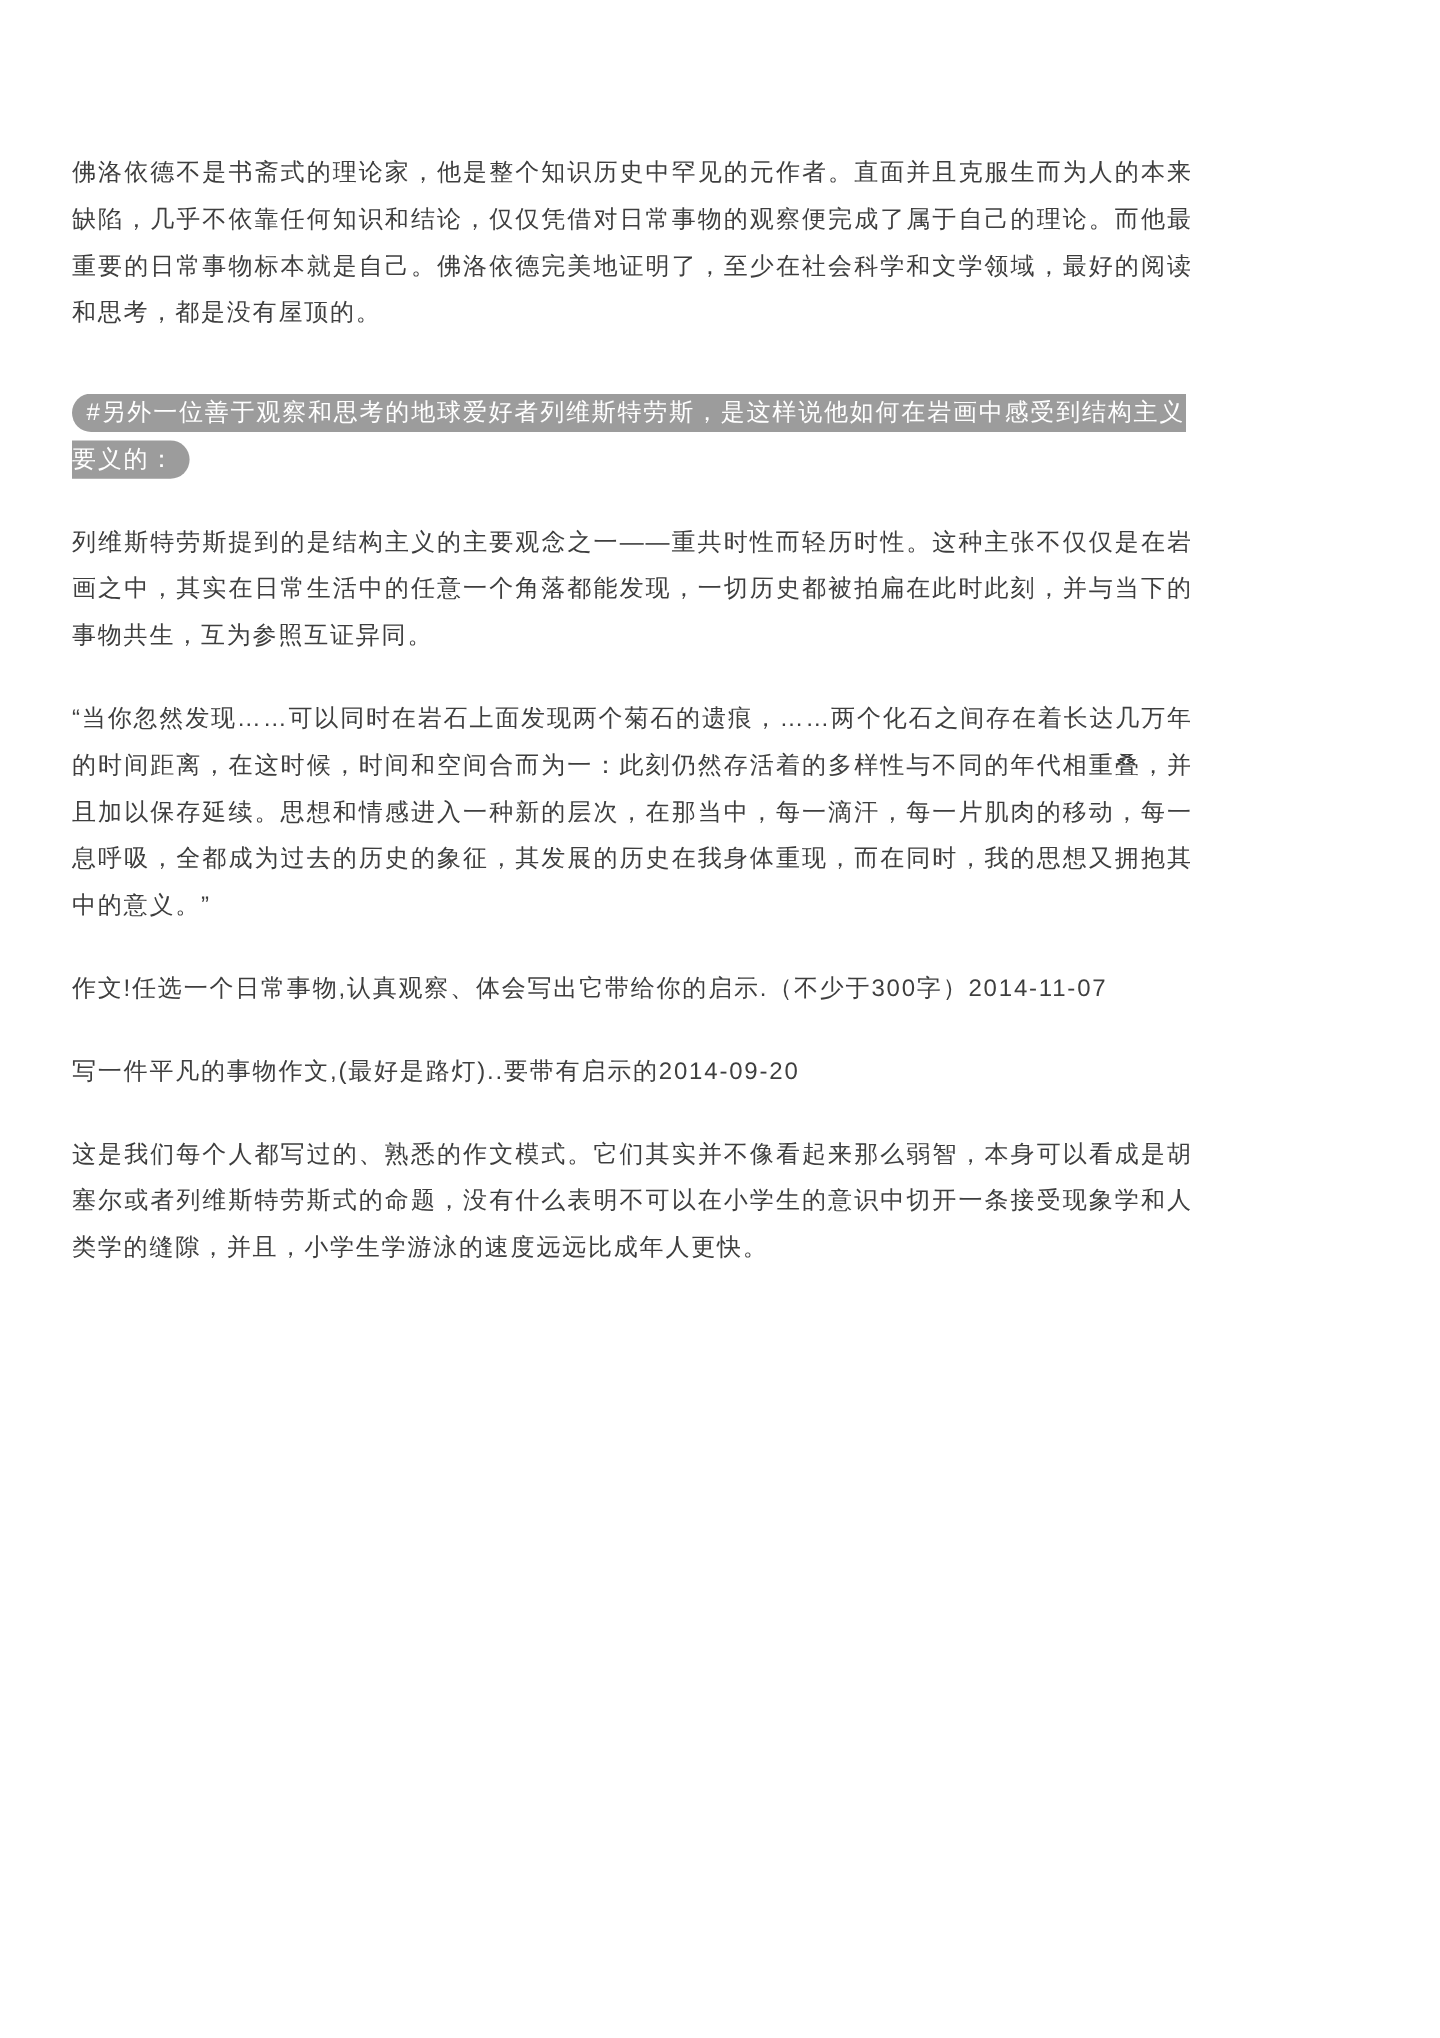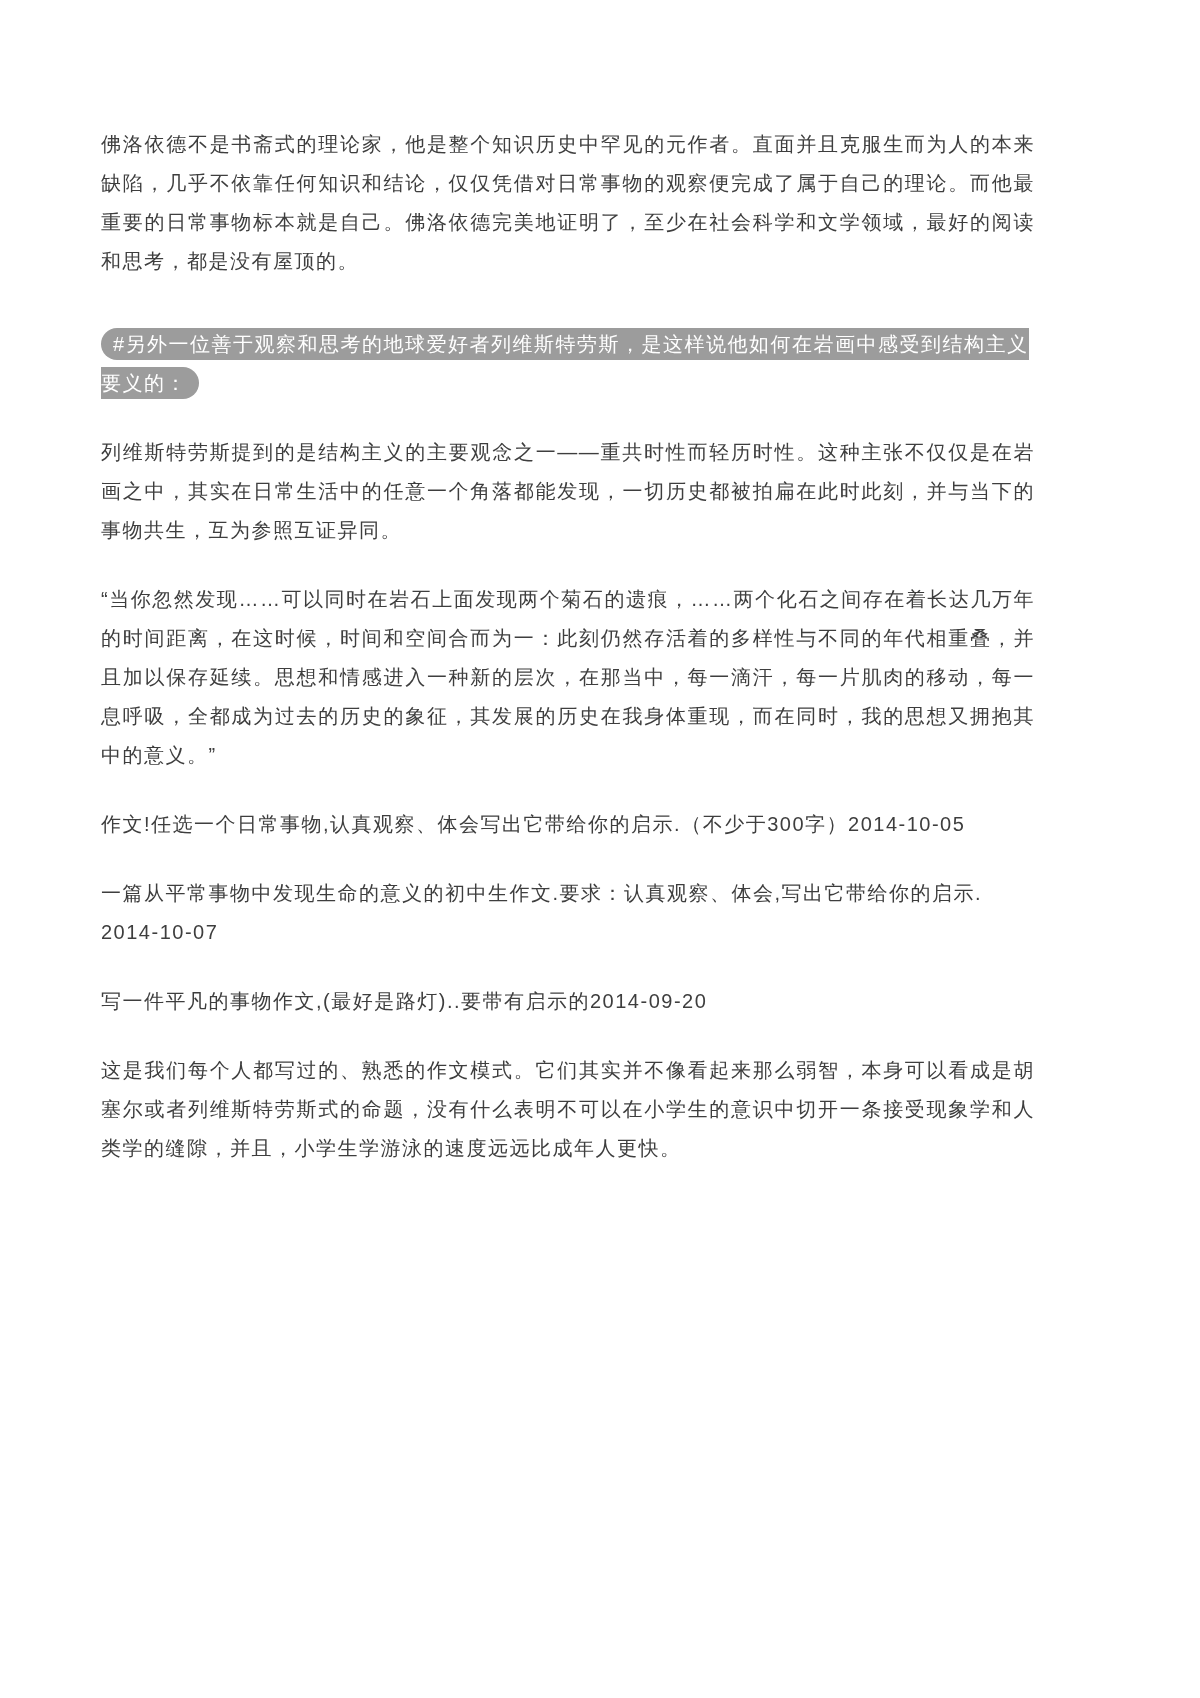--- a/index.html
+++ b/index.html
@@ -9,21 +9,21 @@
     font-family: "Liberation Sans", "DejaVu Sans", sans-serif;
   }
 
   .page {
     position: relative;
     width: 1200px;
     height: 1666px;
     margin: 0 auto;
     background: var(--background, #ffffff);
     box-sizing: border-box;
-    padding: 125px 133px 0 101px;
+    padding: 125px 133px 0 60px;
     overflow: hidden;
   }
 
   .content {
     width: 934px;
   }
 
   p.para {
     margin: 0 0 30px 0;
     font-size: 20px;
@@ -60,24 +60,22 @@
 
     <p class="para">佛洛依德不是书斋式的理论家，他是整个知识历史中罕见的元作者。直面并且克服生而为人的本来缺陷，几乎不依靠任何知识和结论，仅仅凭借对日常事物的观察便完成了属于自己的理论。而他最重要的日常事物标本就是自己。佛洛依德完美地证明了，至少在社会科学和文学领域，最好的阅读和思考，都是没有屋顶的。</p>
 
     <p class="para gap-lg hl-wrap"><mark class="hl">#另外一位善于观察和思考的地球爱好者列维斯特劳斯，是这样说他如何在岩画中感受到结构主义要义的：</mark></p>
 
     <p class="para">列维斯特劳斯提到的是结构主义的主要观念之一——重共时性而轻历时性。这种主张不仅仅是在岩画之中，其实在日常生活中的任意一个角落都能发现，一切历史都被拍扁在此时此刻，并与当下的事物共生，互为参照互证异同。</p>
 
     <p class="para">“当你忽然发现……可以同时在岩石上面发现两个菊石的遗痕，……两个化石之间存在着长达几万年的时间距离，在这时候，时间和空间合而为一：此刻仍然存活着的多样性与不同的年代相重叠，并且加以保存延续。思想和情感进入一种新的层次，在那当中，每一滴汗，每一片肌肉的移动，每一息呼吸，全都成为过去的历史的象征，其发展的历史在我身体重现，而在同时，我的思想又拥抱其中的意义。”</p>
 
 
-    <p class="para">作文!任选一个日常事物,认真观察、体会写出它带给你的启示.（不少于300字）2014-10-05</p>
+    <p class="para">作文!任选一个日常事物,认真观察、体会写出它带给你的启示.（不少于300字）2014-11-07</p>
 
 
-    <p class="para">一篇从平常事物中发现生命的意义的初中生作文.要求：认真观察、体会,写出它带给你的启示.
-2014-10-07</p>
 
     <p class="para">写一件平凡的事物作文,(最好是路灯)..要带有启示的2014-09-20</p>
 
     <p class="para">这是我们每个人都写过的、熟悉的作文模式。它们其实并不像看起来那么弱智，本身可以看成是胡塞尔或者列维斯特劳斯式的命题，没有什么表明不可以在小学生的意识中切开一条接受现象学和人类学的缝隙，并且，小学生学游泳的速度远远比成年人更快。</p>
 
   </article>
 </div>
 
 </body></html>

